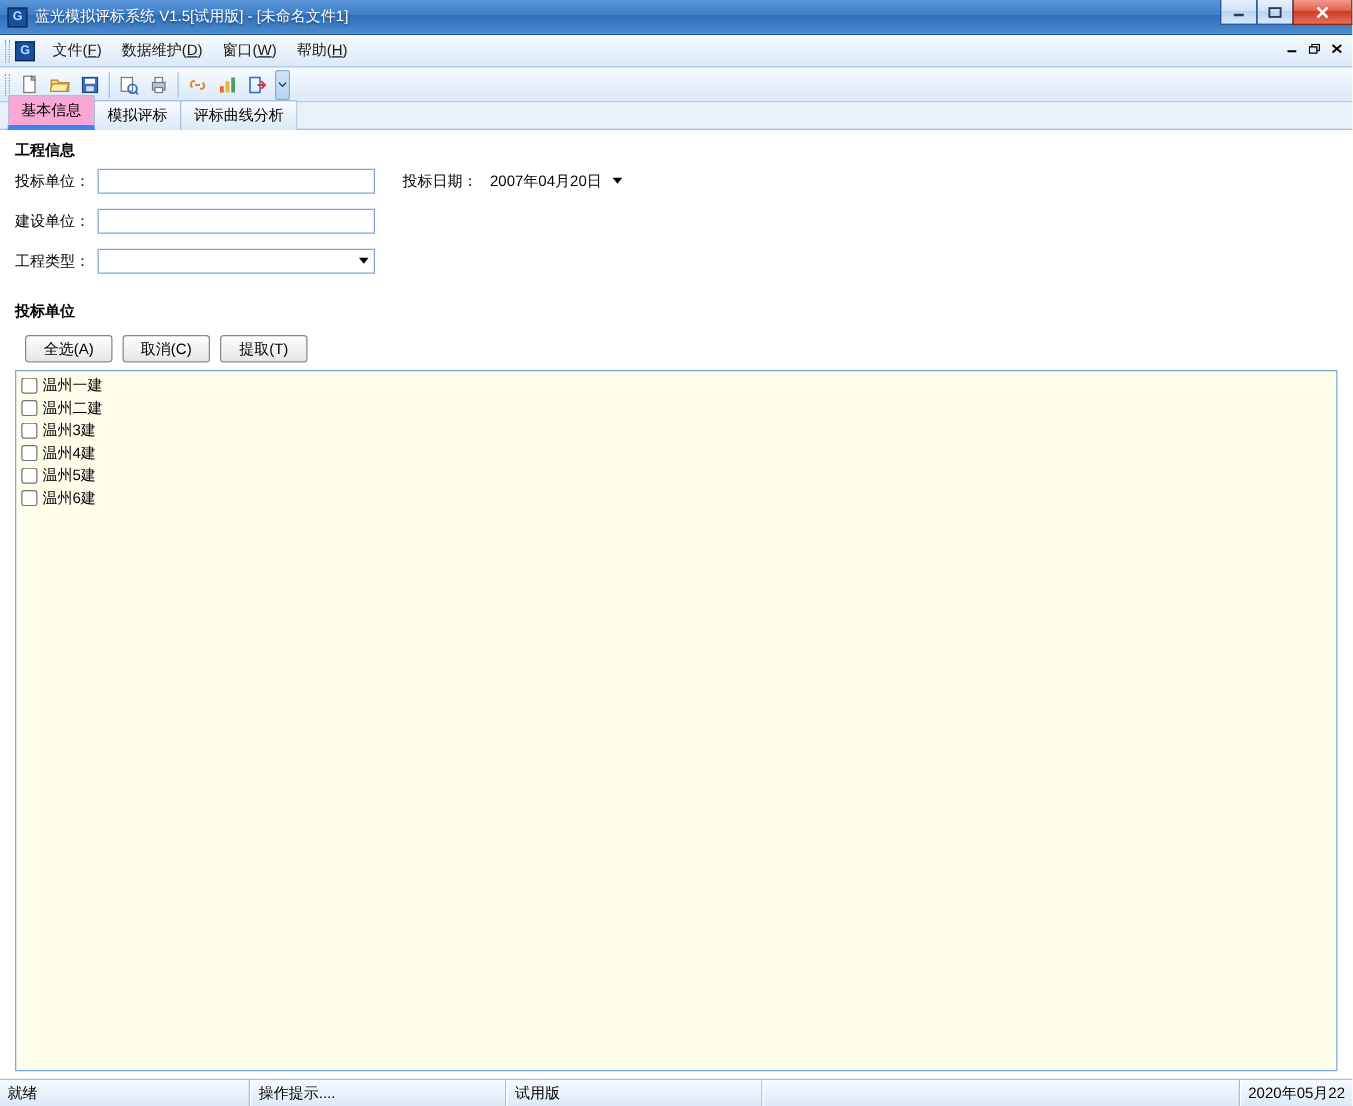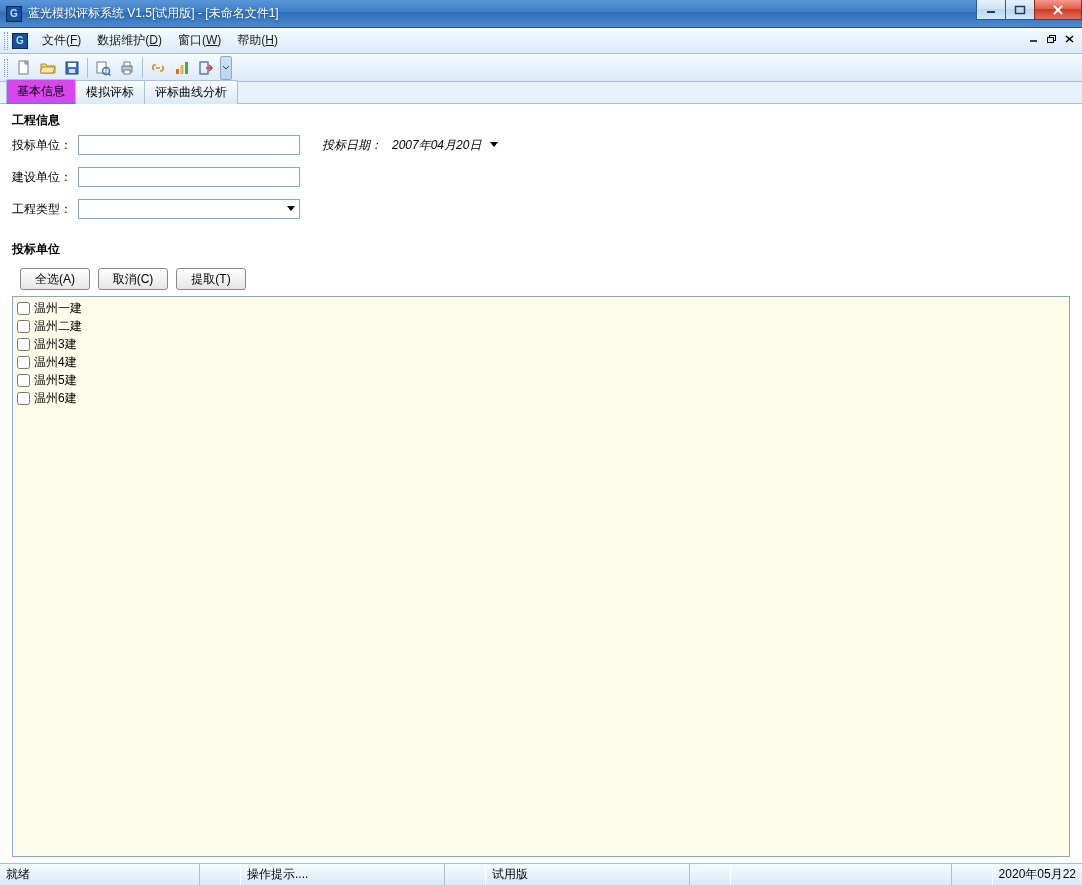--- a/index.html
+++ b/index.html
@@ -27,45 +27,45 @@
 .toolbar{height:28px;background:linear-gradient(to bottom,#f6fbff,#dbe9f7);border-bottom:1px solid #a5bfe0;display:flex;align-items:center;padding:0 4px;}
 .toolbar .grip{width:4px;height:18px;border-left:1px dotted #7a99c2;border-right:1px dotted #7a99c2;margin-right:4px;}
 .tb-btn{width:24px;height:24px;display:flex;align-items:center;justify-content:center;cursor:default;border-radius:2px;}
 .tb-sep{width:1px;height:20px;background:#a5bfe0;margin:0 3px;}
 .tb-btn svg{width:16px;height:16px;}
 .overflow-arrow{width:12px;height:24px;background:linear-gradient(to bottom,#cfe3f7,#b7d4f1);border:1px solid #8aa9cf;border-radius:2px;display:flex;align-items:center;justify-content:center;margin-left:2px;}
 
 
 .tabstrip{height:22px;background:#e8f0fa;border-bottom:1px solid #a5bfe0;display:flex;align-items:flex-end;padding-left:6px;}
 .tab{padding:3px 10px;border:1px solid #a5bfe0;border-bottom:none;margin-right:-1px;background:linear-gradient(to bottom,#f6fbff,#dbe9f7);cursor:default;position:relative;top:1px;border-radius:2px 2px 0 0;}
-.tab.active{background:#d946ef;z-index:2;top:1px;border-bottom:1px solid #3b82f6;}
+.tab.active{background:#f9a8d4;z-index:2;top:1px;border-bottom:4px solid #3b82f6;}
 
 
 .content{flex:1;padding:6px 12px;overflow:hidden;display:flex;flex-direction:column;}
 .group-label{color:#000;margin:2px 0 6px 0;font-weight:bold;}
 .form-row{display:flex;align-items:center;margin-bottom:12px;}
 .form-label{width:66px;text-align:left;color:#000;}
 .form-input{width:222px;height:20px;border:1px solid #7ea6d9;background:#fff;padding:0 3px;}
 .combo{width:222px;height:20px;border:1px solid #7ea6d9;background:#fff;display:flex;align-items:center;justify-content:space-between;padding-left:3px;}
 .combo .arrow{width:16px;height:18px;display:flex;align-items:center;justify-content:center;}
-.date-row{margin-left:22px;display:flex;align-items:center;font-style:italic;}
+.date-row{margin-left:22px;display:flex;align-items:center;}
 .date-label{width:66px;}
 .date-display{height:20px;display:flex;align-items:center;padding:0 4px;}
 .date-arrow{width:14px;display:flex;justify-content:center;margin-left:6px;}
 
 
 .btn-row{display:flex;gap:8px;margin:4px 0 6px 8px;}
 .push-btn{min-width:70px;height:22px;padding:0 10px;border:1px solid #888;border-radius:3px;background:linear-gradient(to bottom,#fefefe,#e6e6e6);display:flex;align-items:center;justify-content:center;cursor:default;}
 
 .list-box{flex:1;border:1px solid #7ea6d9;background:#fdfde9;padding:2px;overflow:auto;}
 .list-item{display:flex;align-items:center;height:18px;}
 .list-item input[type=checkbox]{width:13px;height:13px;margin:0 4px 0 2px;}
 
 
-.statusbar{height:22px;background:linear-gradient(to bottom,#f6fbff,#dbe9f7);border-top:1px solid #a5bfe0;display:flex;align-items:center;gap:40px;}
+.statusbar{height:22px;background:linear-gradient(to bottom,#f6fbff,#dbe9f7);border-top:1px solid #a5bfe0;display:flex;align-items:center;}
 .status-cell{height:100%;display:flex;align-items:center;padding:0 6px;border-right:1px solid #a5bfe0;border-left:1px solid #fff;}
 .status-cell.first{border-left:none;}
 </style>
 </head>
 <body>
 
 <div class="titlebar">
   <div class="app-icon">G</div>
   <span class="title-text">蓝光模拟评标系统 V1.5[试用版] - [未命名文件1]</span>
   <div class="win-btns">

